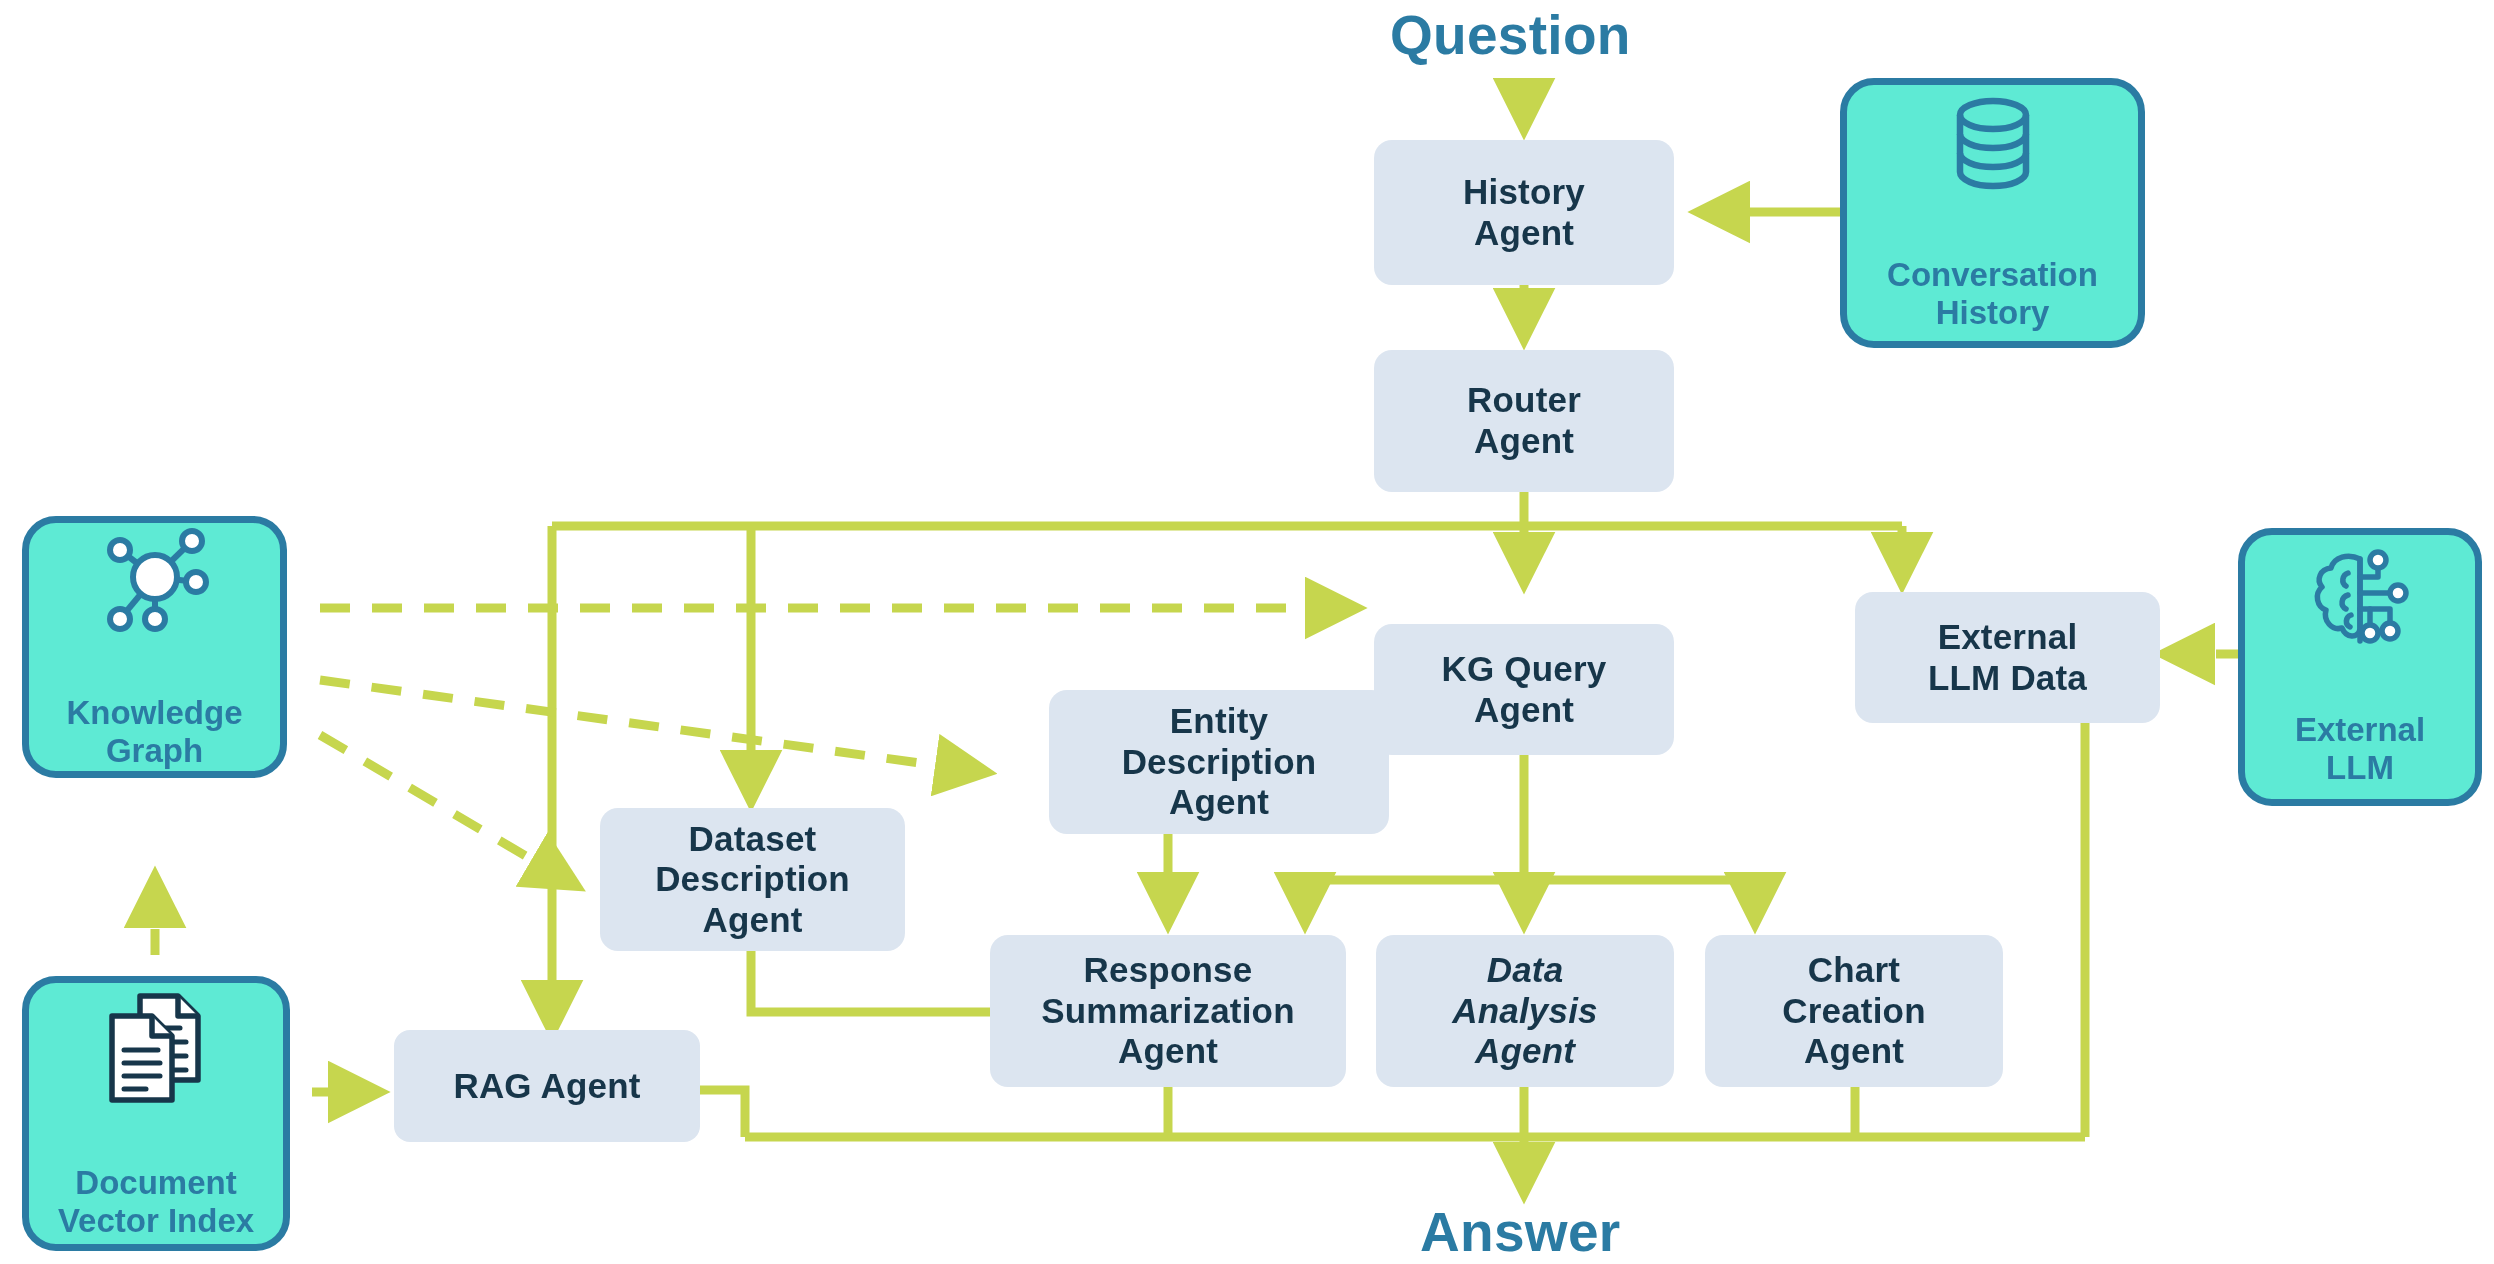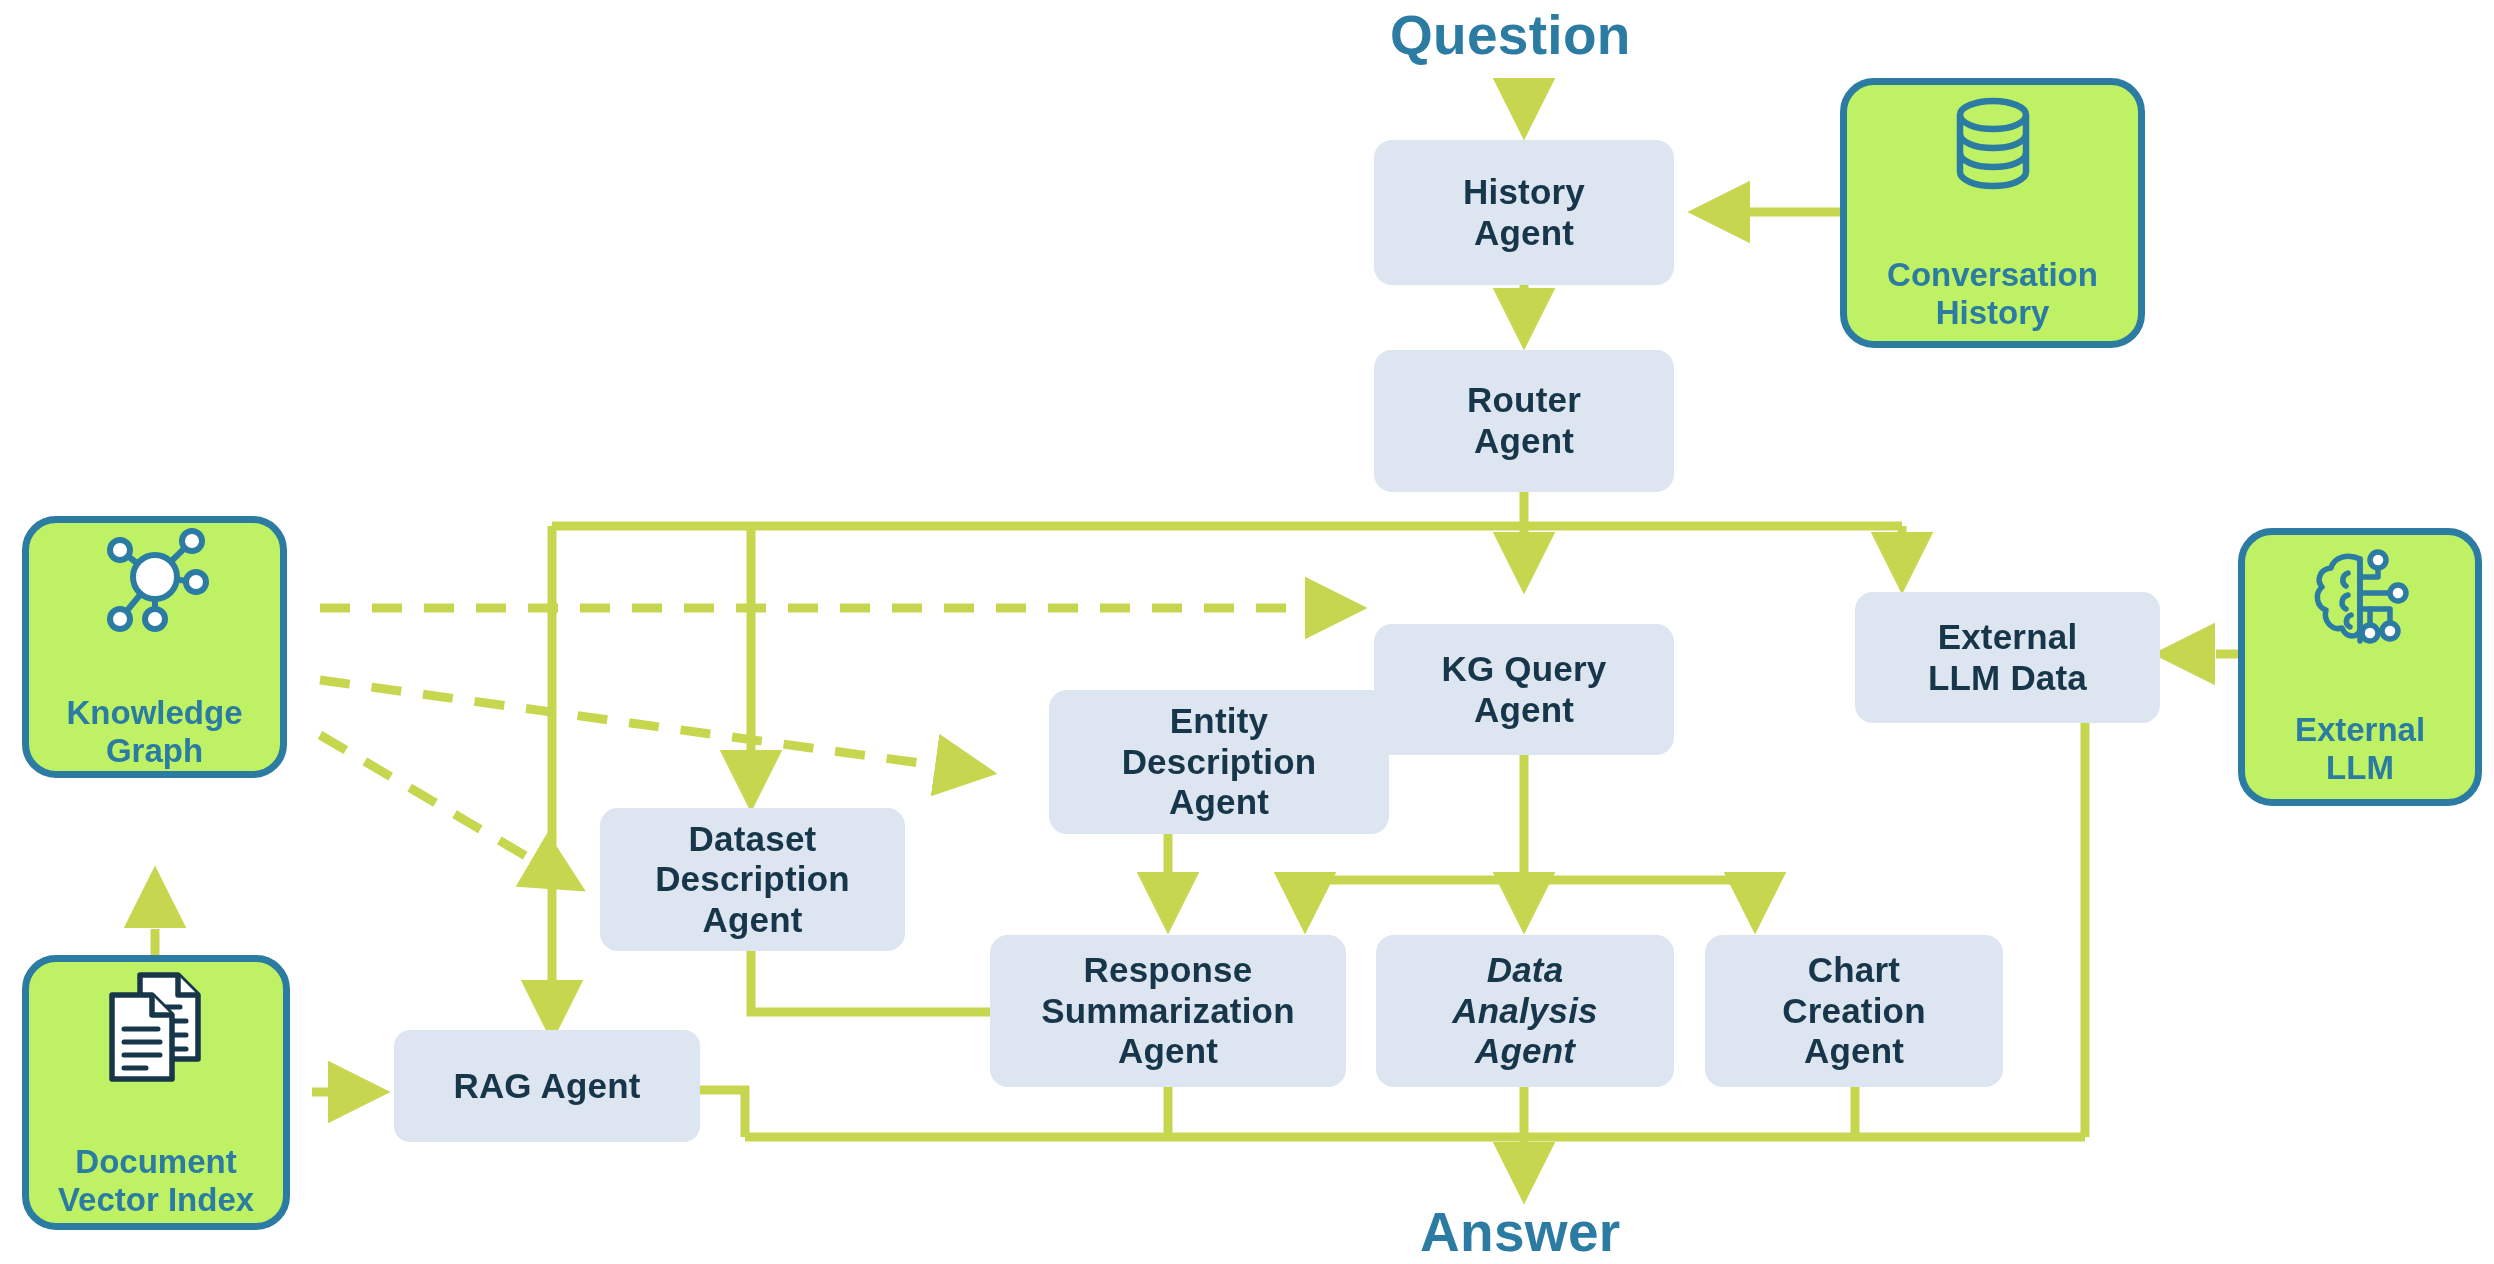--- a/index.html
+++ b/index.html
@@ -9,21 +9,21 @@
   svg#wires{position:absolute;left:0;top:0;width:2494px;height:1264px;}
 
   
   .agent{position:absolute;background:#dce5f0;border-radius:18px;
          display:flex;align-items:center;justify-content:center;text-align:center;
          color:#17364a;font-weight:bold;font-size:35px;line-height:1.16;
          letter-spacing:.2px;}
 
   
   .res{position:absolute;border:7px solid #2b7ba3;border-radius:34px;
-       background:#bef264;display:flex;flex-direction:column;
+       background:#5eead4;display:flex;flex-direction:column;
        align-items:center;justify-content:center;box-sizing:border-box;gap:44px;}
   .res .lbl{color:#2b7ba3;font-weight:bold;font-size:33px;line-height:1.14;
             text-align:center;margin-top:10px;}
   .res .ico{display:block;}
 
   
   .endpoint{position:absolute;color:#2b7ba3;font-weight:bold;font-size:55px;
             letter-spacing:.3px;white-space:nowrap;}
 </style>
 </head>
@@ -199,21 +199,21 @@
           <circle cx="25" cy="95" r="10" fill="#ffffff"></circle>
         </g>
       </svg>
     </span>
     <span class="lbl">
       <span>Knowledge</span><br>
       <span>Graph</span>
     </span>
   </div>
 
-  <div class="res" style="left:22px;top:955px;width:268px;height:275px;justify-content:center;">
+  <div class="res" style="left:22px;top:976px;width:268px;height:275px;justify-content:center;">
     <span class="ico">
       <svg width="112" height="118" viewBox="0 0 112 118">
         <g fill="#ffffff" stroke="#17364a" stroke-width="5.5" stroke-linejoin="round">
           <path d="M40,8 H78 L98,28 V92 H40 Z"></path>
           <path d="M78,8 V28 H98"></path>
         </g>
         <g stroke="#17364a" stroke-width="5" stroke-linecap="round">
           <line x1="62" y1="40" x2="80" y2="40"></line>
           <line x1="62" y1="54" x2="86" y2="54"></line>
           <line x1="62" y1="68" x2="86" y2="68"></line>

